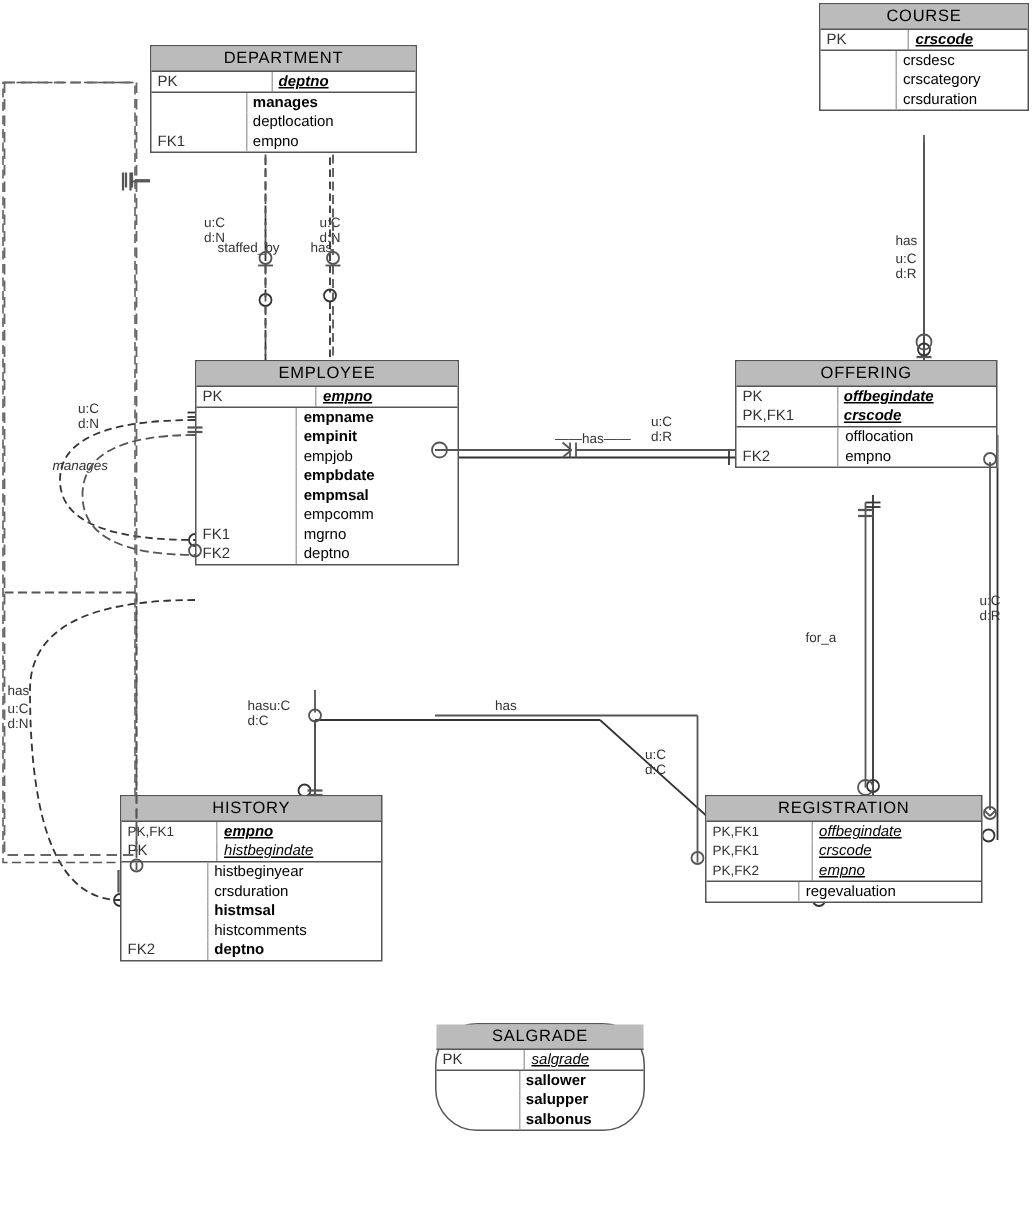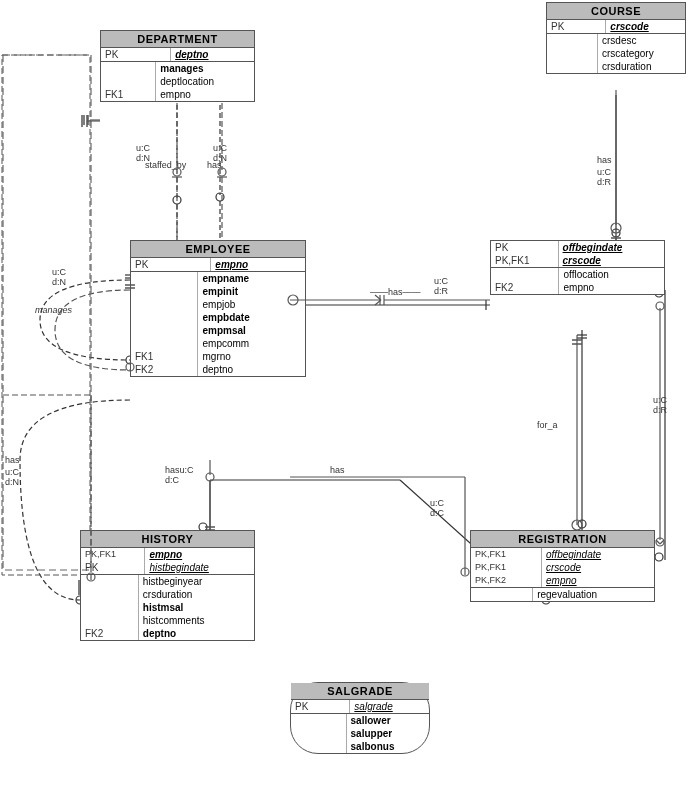--- a/index.html
+++ b/index.html
@@ -19,21 +19,21 @@
     }
     
     .entity {
       position: absolute;
       border: 1px solid #555;
       background: #fff;
     }
     .entity-header {
       background: #bbb;
       text-align: center;
-      font-weight: bold;
+      font-weight: normal;
       font-size: 11px;
       padding: 2px 4px;
       border-bottom: 1px solid #555;
       letter-spacing: 0.5px;
     }
     .entity-body {
       display: table;
       width: 100%;
     }
     .entity-row {
@@ -183,21 +183,21 @@
         <div class="entity-pk-col"></div>
         <div class="entity-field-col">crscategory</div>
       </div>
       <div class="entity-row">
         <div class="entity-pk-col"></div>
         <div class="entity-field-col">crsduration</div>
       </div>
     </div>
   </div>
 
-  <div class="entity" style="left:100px; top:30px; width:155px;">
+  <div class="entity" style="left:100px; top:30px; width:178px;">
     <div class="entity-header">DEPARTMENT</div>
     <div class="entity-body">
       <div class="entity-row">
         <div class="entity-pk-col">PK</div>
         <div class="entity-field-col underline bold">deptno</div>
       </div>
     </div>
     <div class="section-divider"></div>
     <div class="entity-body">
       <div class="entity-row">
@@ -254,20 +254,21 @@
         <div class="entity-field-col">mgrno</div>
       </div>
       <div class="entity-row">
         <div class="entity-pk-col">FK2</div>
         <div class="entity-field-col">deptno</div>
       </div>
     </div>
   </div>
 
   <div class="entity" style="left:490px; top:240px; width:175px;">
+    <div class="entity-header">OFFERING</div>
     <div class="entity-body">
       <div class="entity-row">
         <div class="entity-pk-col">PK</div>
         <div class="entity-field-col underline bold">offbegindate</div>
       </div>
       <div class="entity-row">
         <div class="entity-pk-col">PK,FK1</div>
         <div class="entity-field-col underline bold">crscode</div>
       </div>
     </div>

